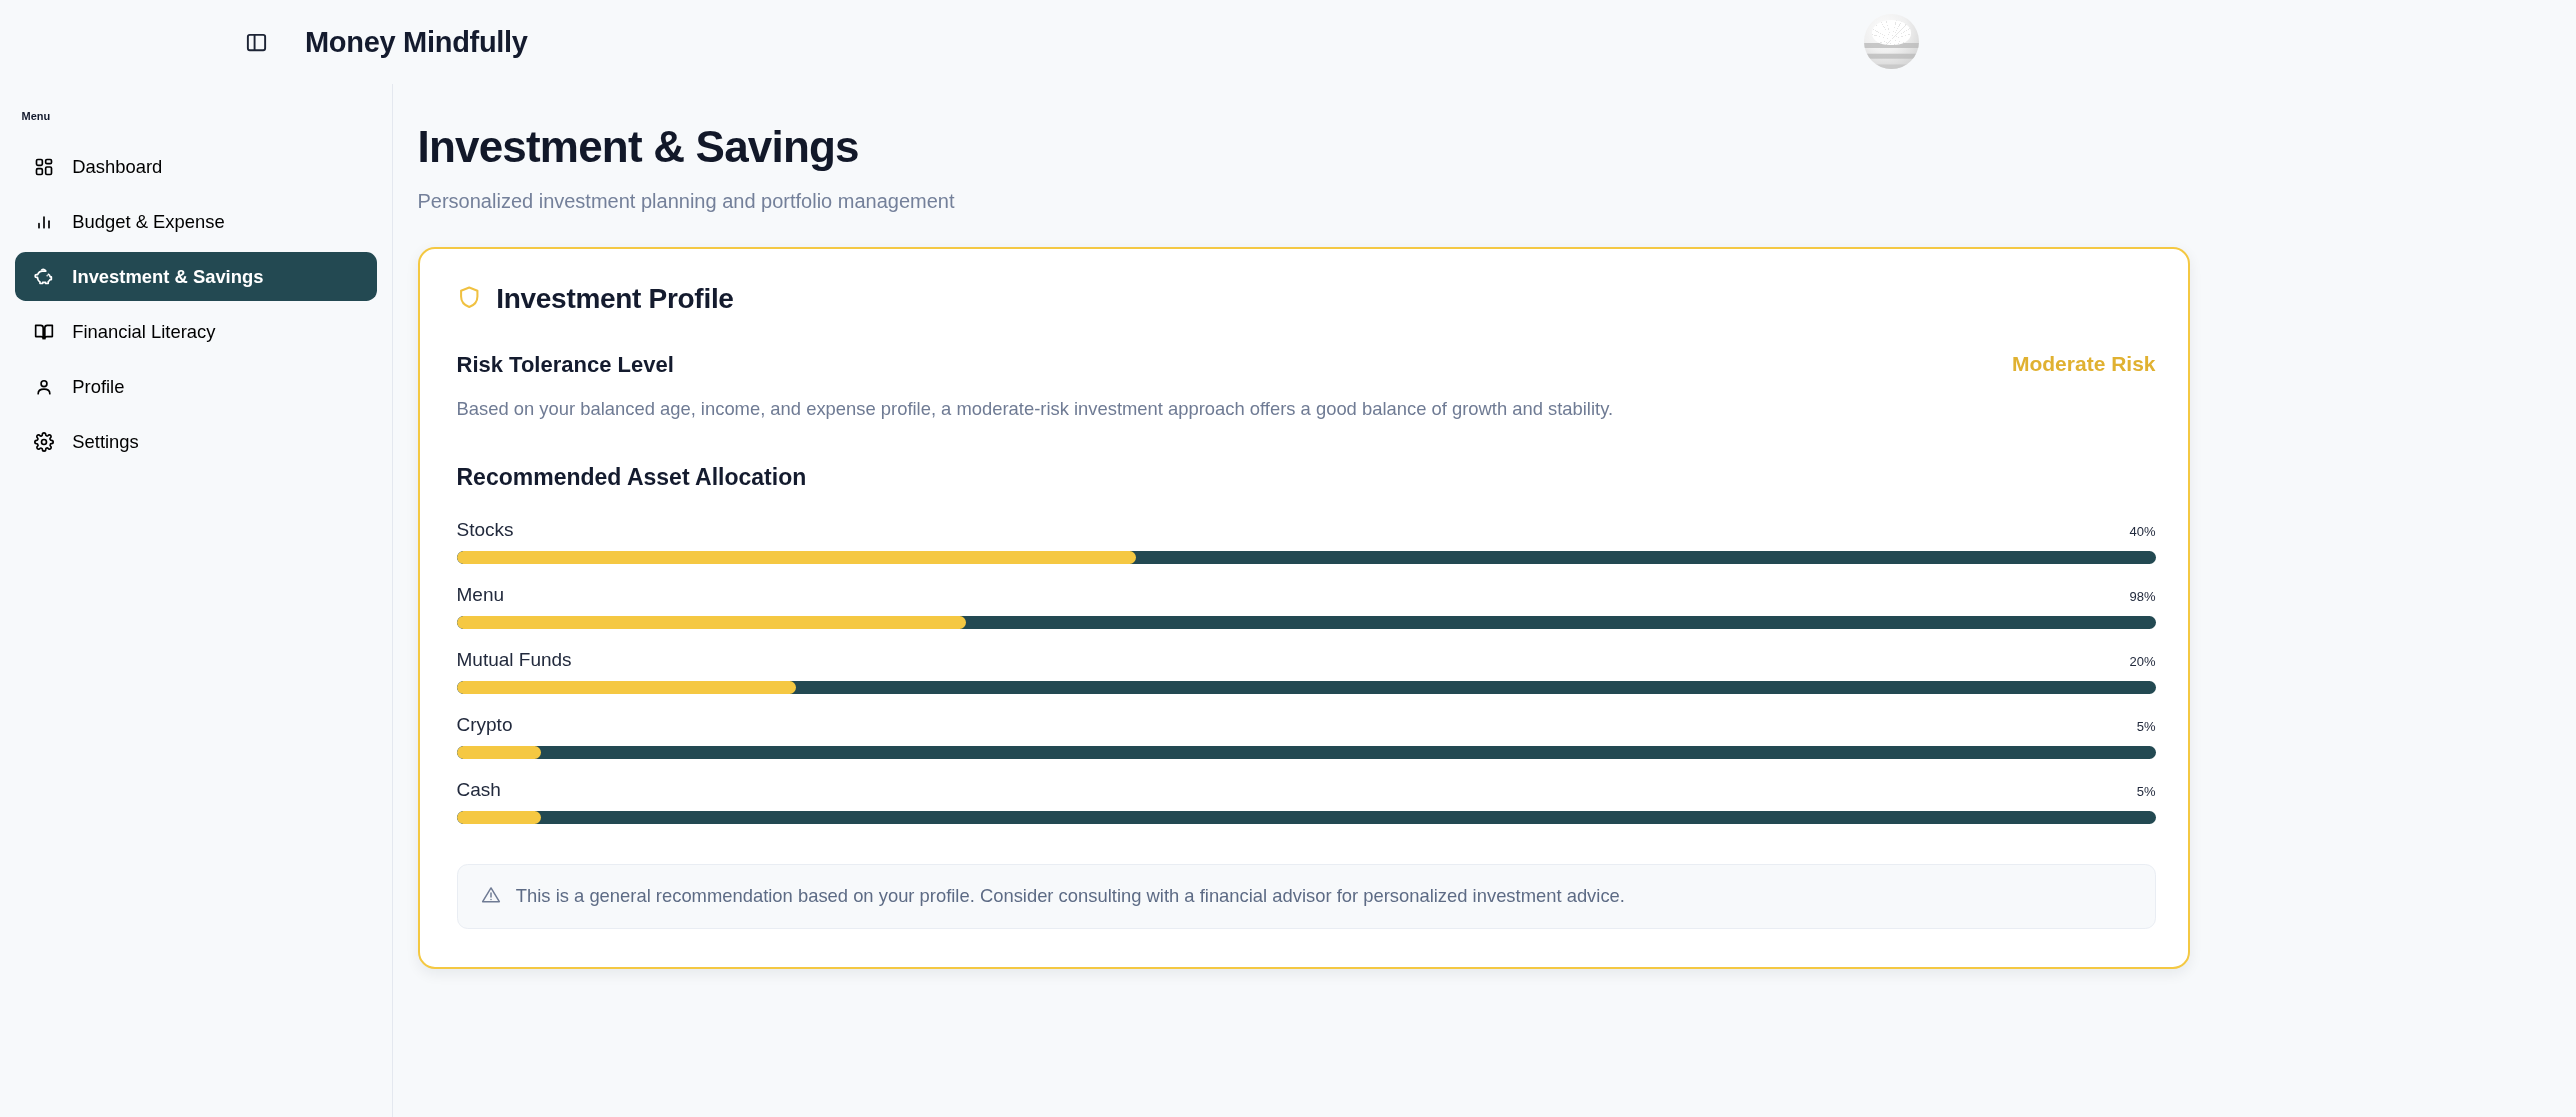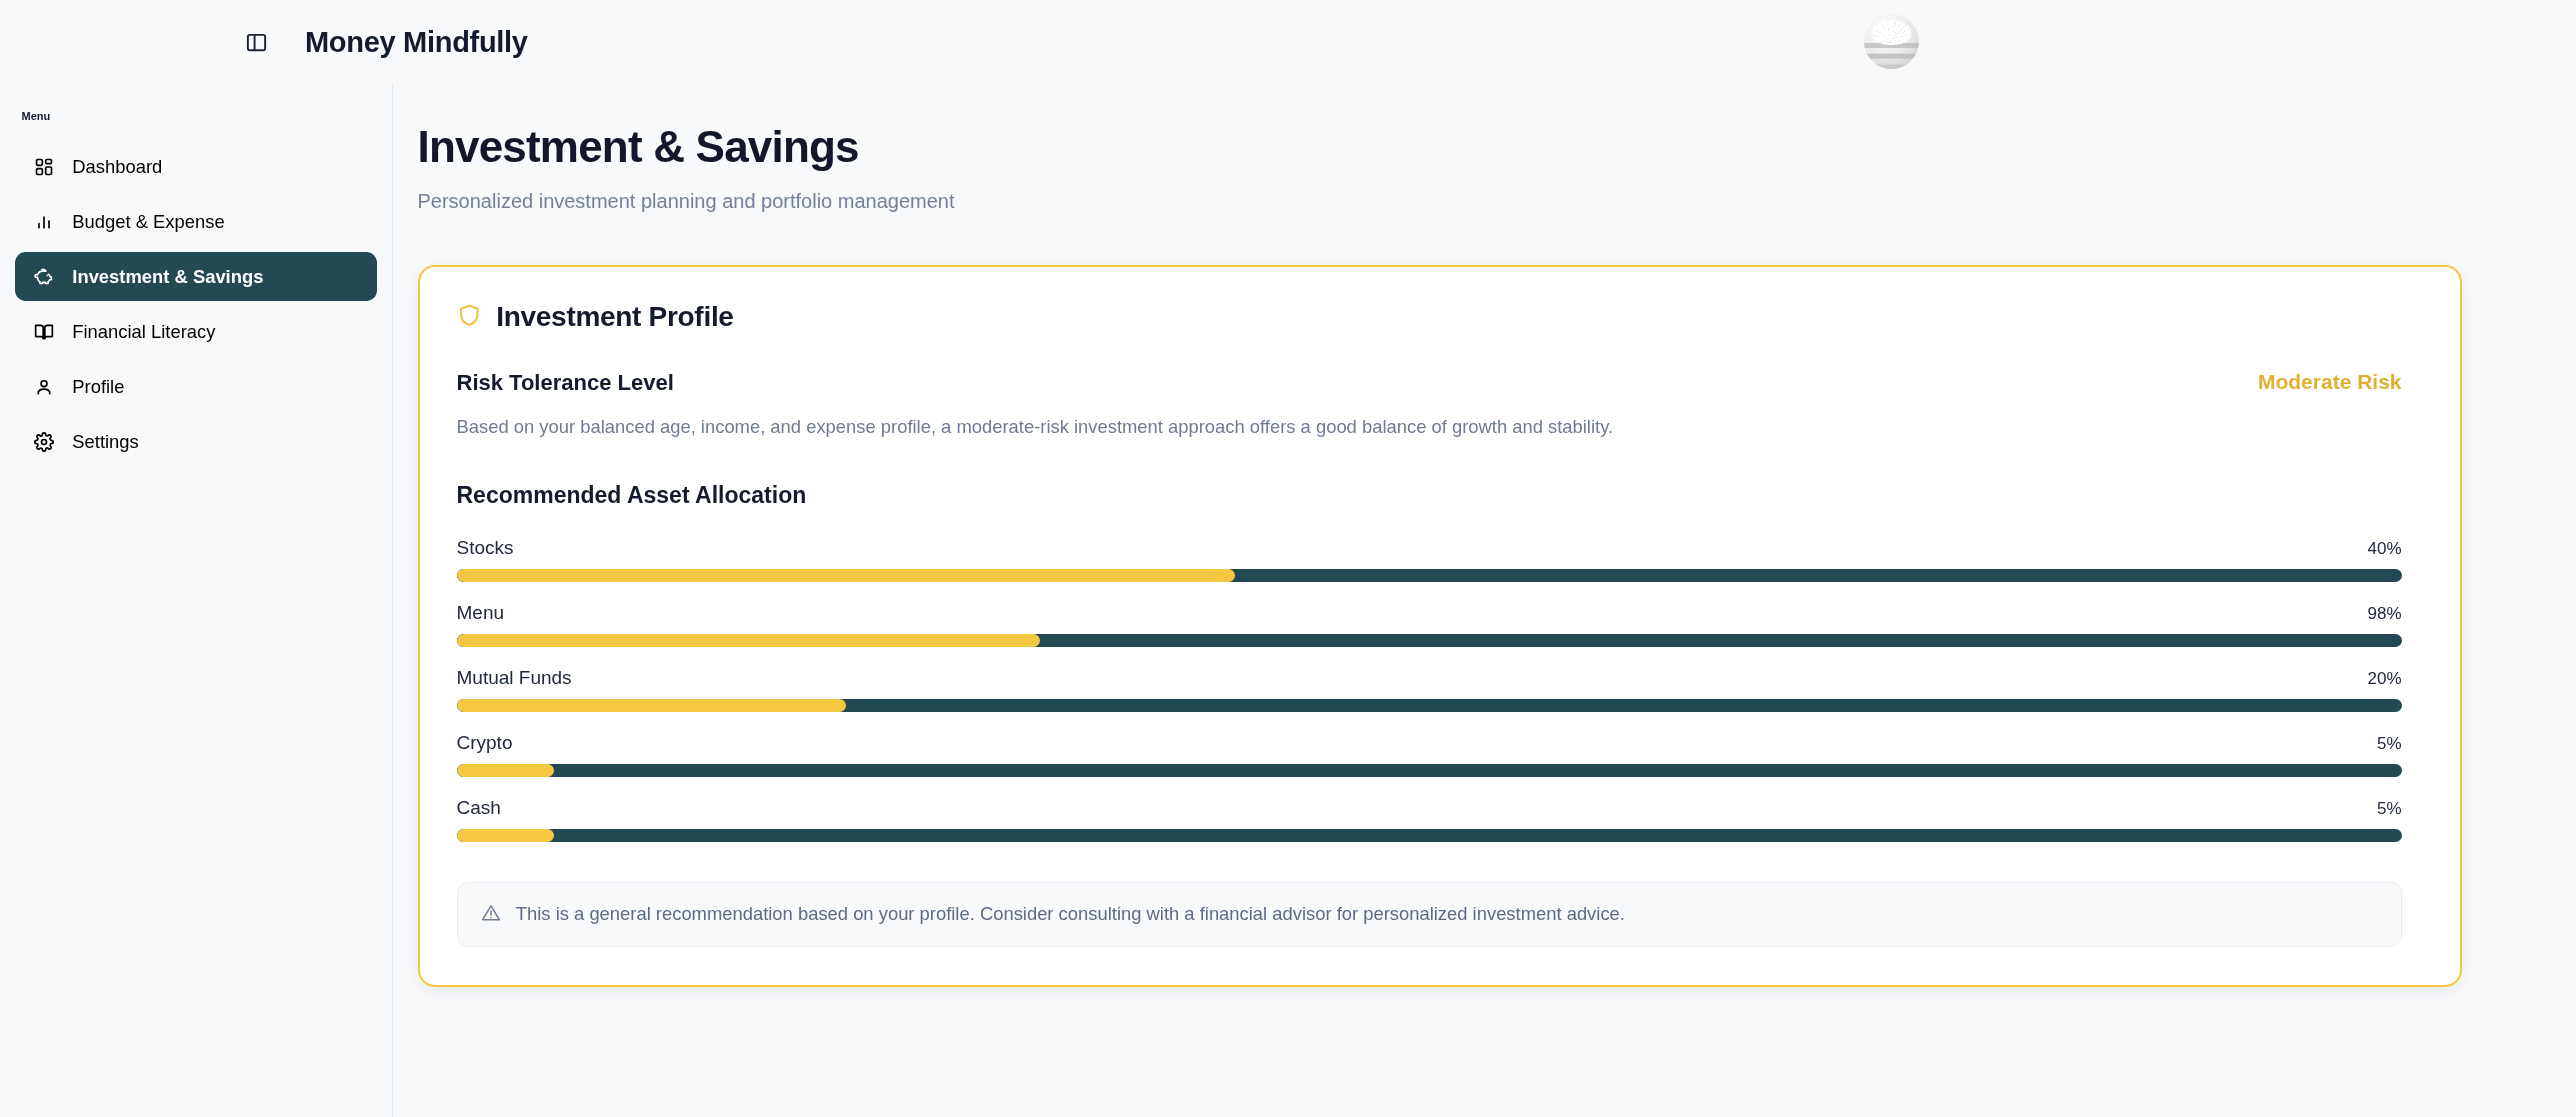--- a/index.html
+++ b/index.html
@@ -76,27 +76,27 @@
   .page-title{
     font-size:44px; font-weight:bold; color:#121829;
     letter-spacing:-0.8px; line-height:1.15;
   }
   .page-sub{
     margin-top:17px; font-size:20px; color:#74809A;
   }
 
   
   .card{
-    margin-top:52px;
-    width:2044px;
+    margin-top:34px;
+    width:1772px;
     background:#FFFFFF;
     border:2.3px solid #F4C842;
     border-radius:17px;
     box-shadow:0 4.6px 14px rgba(20,27,46,.07);
-    padding:34px 58px 38px 37px;
+    padding:34px 32px 38px 37px;
   }
   .card-head{
     display:flex; align-items:center; gap:15.3px;
     margin-bottom:37px;
   }
   .card-title{ font-size:28px; font-weight:bold; color:#141B2E; letter-spacing:-0.3px;}
 
   .risk-row{
     display:flex; align-items:flex-start; justify-content:space-between;
   }
@@ -109,21 +109,21 @@
     font-size:23px; font-weight:bold; color:#141B2E;
   }
 
   .alloc-row{ margin-bottom:20px; }
   .alloc-row:last-of-type{ margin-bottom:0; }
   .alloc-top{
     display:flex; justify-content:space-between; align-items:baseline;
     margin-bottom:10px;
   }
   .alloc-name{ font-size:19px; color:#222A3D; }
-  .alloc-pct{ font-size:17px; color:#222A3D; }
+  .alloc-pct{ font-size:13px; color:#222A3D; }
   .bar-track{
     width:100%; height:13px; border-radius:7px;
     background:#234952; overflow:hidden;
   }
   .bar-fill{
     height:100%; border-radius:7px;
     background:#F5C842;
   }
 
   .note{

